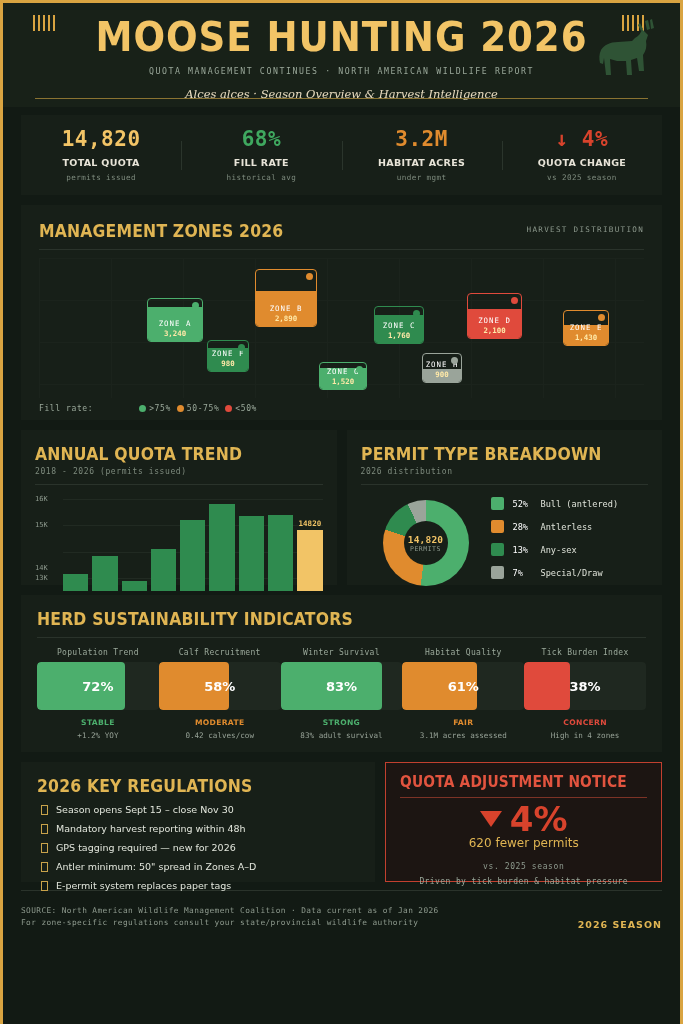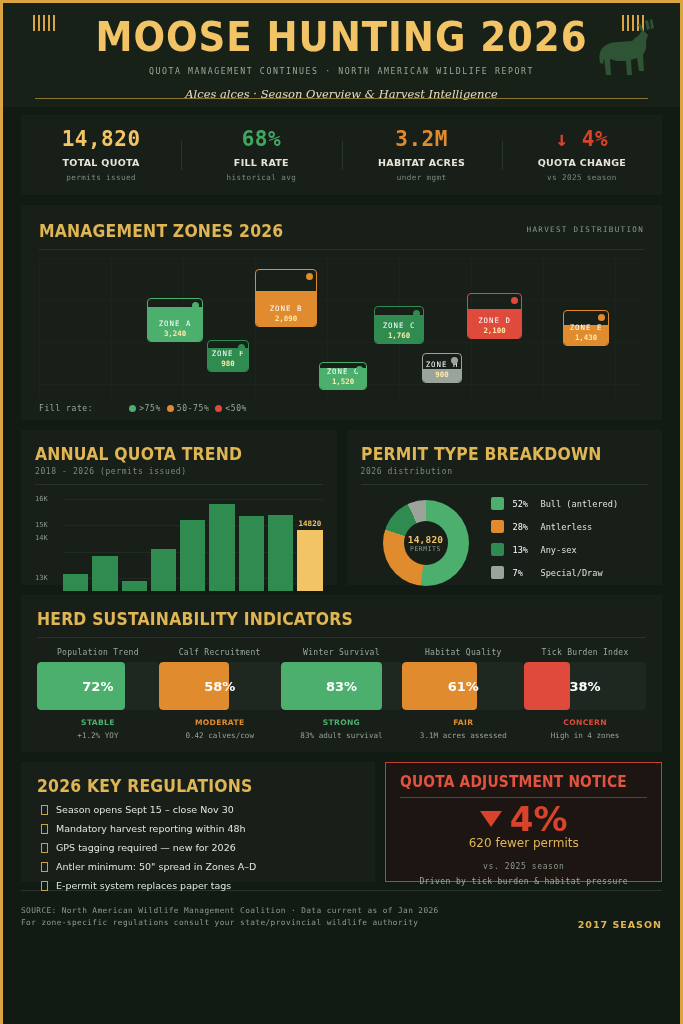--- a/index.html
+++ b/index.html
@@ -79,21 +79,21 @@
                         linear-gradient(90deg,#1b231c 1px,transparent 1px);
        background-size:72px 42px;}
   .zone{position:absolute;border-radius:4px;box-sizing:border-box;
         display:flex;flex-direction:column;align-items:center;justify-content:flex-end;
         padding-bottom:3px;overflow:visible;}
   .zone-fill{position:absolute;left:0;right:0;bottom:0;border-radius:0 0 3px 3px;}
   .zone-name{position:relative;font-size:7.4px;color:#fff;letter-spacing:1px;z-index:2;}
   .zone-val{position:relative;font-size:7.4px;font-weight:bold;color:#ffe9a8;z-index:2;margin-top:1px;}
   .zone-dot{position:absolute;top:3px;right:3px;width:7px;height:7px;border-radius:50%;z-index:3;}
   .legend{margin-top:6px;display:flex;align-items:center;font-size:8px;color:#9aa89a;letter-spacing:0.6px;}
-  .legend .lg-t{margin-right:36px;}
+  .legend .lg-t{margin-right:46px;}
   .lg-i{display:flex;align-items:center;margin-right:6px;}
   .lg-i i{width:7px;height:7px;border-radius:50%;display:inline-block;margin-right:3px;}
 
   
   .row2{display:flex;margin:10px 18px 0 18px;gap:10px;}
   .card{background:#171f18;flex:1;padding:14px 14px 10px 14px;box-sizing:border-box;height:155px;position:relative;}
 
   
   .chartwrap{position:relative;height:92px;margin-top:14px;margin-left:28px;}
   .ax{position:absolute;left:-28px;font-size:7px;color:#8e9a8e;}
@@ -275,21 +275,21 @@
 
   <div class="row2">
     <div class="card">
       <div class="panel-h">ANNUAL QUOTA TREND</div>
       <div class="panel-sub">2018 - 2026  (permits issued)</div>
       <div class="rule"></div>
       <div class="chartwrap" id="barchart">
             <div class="gridline" style="top:78.85714285714286px"></div>
           <div class="ax" style="top:74.85714285714286px">13K</div>
             <div class="gridline" style="top:52.57142857142858px"></div>
-          <div class="ax" style="top:35px">14K</div>
+          <div class="ax" style="top:65px">14K</div>
             <div class="gridline" style="top:26.285714285714278px"></div>
           <div class="ax" style="top:22.285714285714278px">15K</div>
             <div class="gridline" style="top:0px"></div>
           <div class="ax" style="top:-4px">16K</div>
             <div class="bars">
               <div class="bar" style="height:17.085714285714285px">
                 <i style="height:17.085714285714285px;background:#2f8b4f"></i>
               </div>
               <div class="bar" style="height:35.48571428571429px">
                 <i style="height:35.48571428571429px;background:#2f8b4f"></i>
@@ -458,17 +458,17 @@
       <div class="n-sub3">Driven by tick burden &amp; habitat pressure</div>
     </div>
   </div>
 
   <div class="foot-rule"></div>
   <div class="footer">
     <div class="foot-l">
       <div>SOURCE: North American Wildlife Management Coalition  ·  Data current as of Jan 2026</div>
       <div>For zone-specific regulations consult your state/provincial wildlife authority</div>
     </div>
-    <div class="foot-r">2017 SEASON</div>
+    <div class="foot-r">2026 SEASON</div>
   </div>
 
 </div>
 </div>
 
 </body></html>

